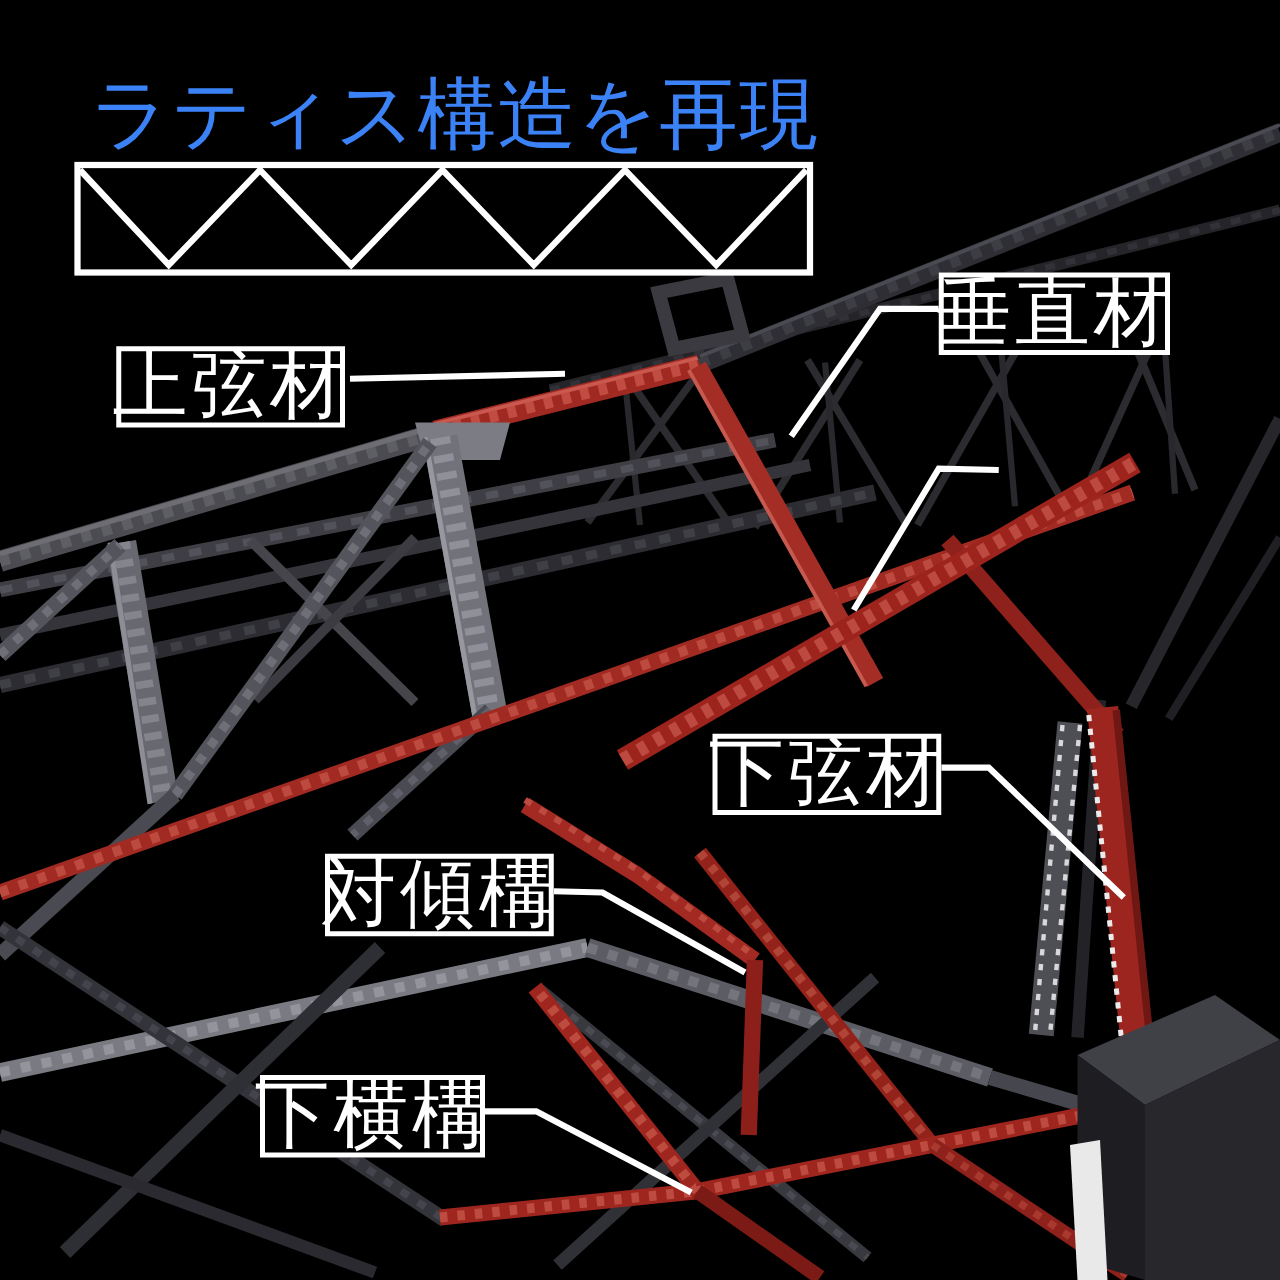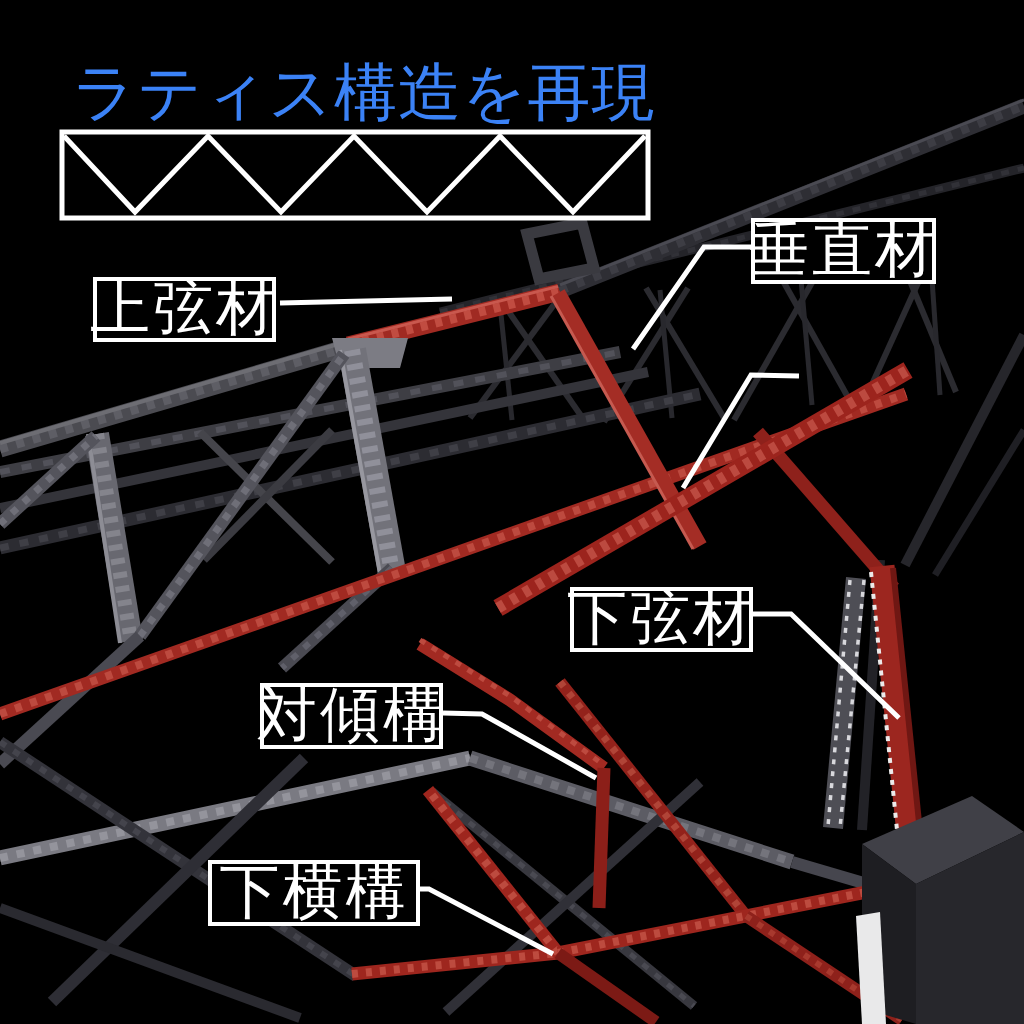--- a/index.html
+++ b/index.html
@@ -193,17 +193,17 @@
 
 
   <div class="tag" style="left:260px;top:683px;width:183px;height:66px;">
     <span>対傾構</span>
   </div>
 
   <div class="tag" style="left:570px;top:587px;width:183px;height:65px;">
     <span>下弦材</span>
   </div>
 
-  <div class="tag" style="left:208px;top:860px;width:212px;height:66px;">
+  <div class="tag" style="left:208px;top:860px;width:180px;height:66px;">
     <span>下横構</span>
   </div>
 
 </div>
 
 </body></html>

